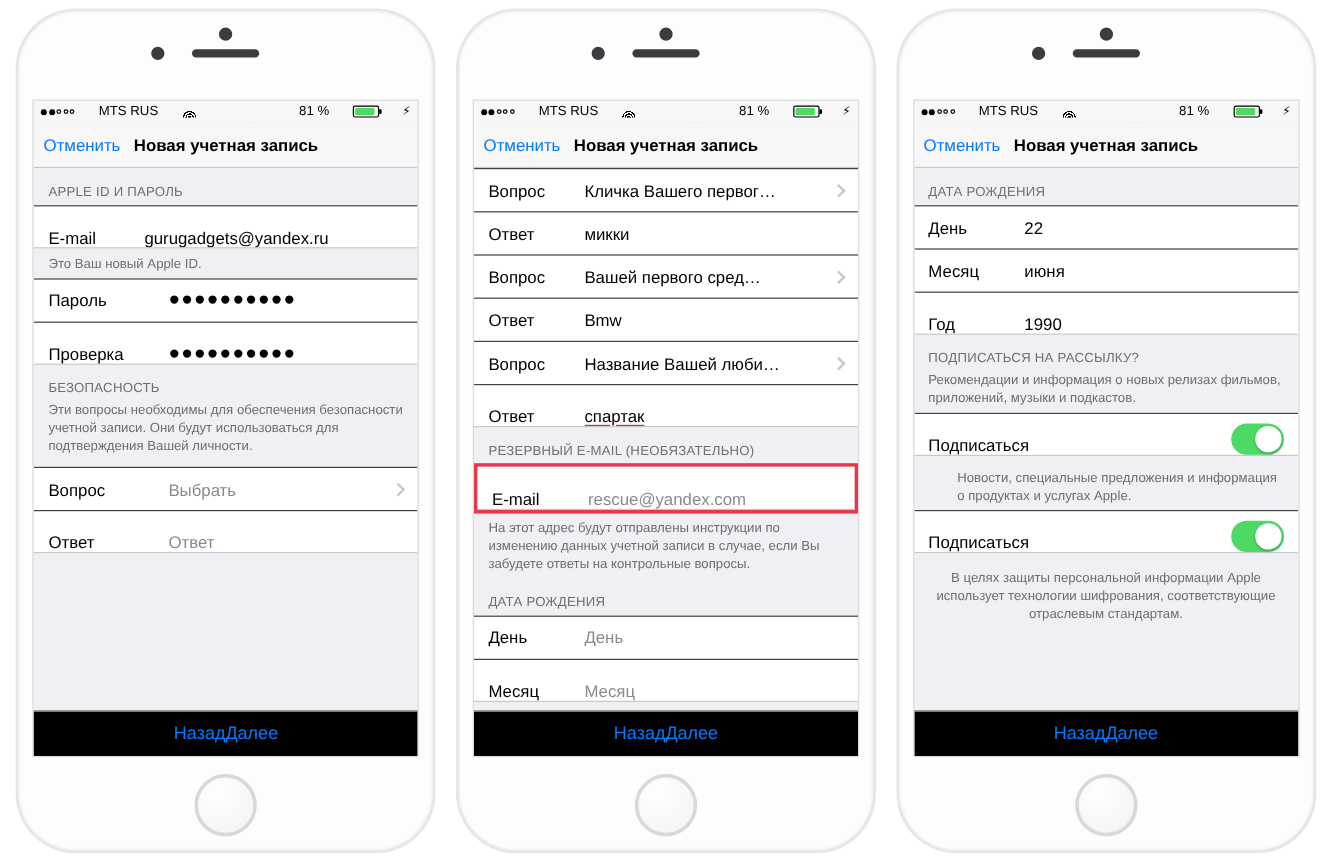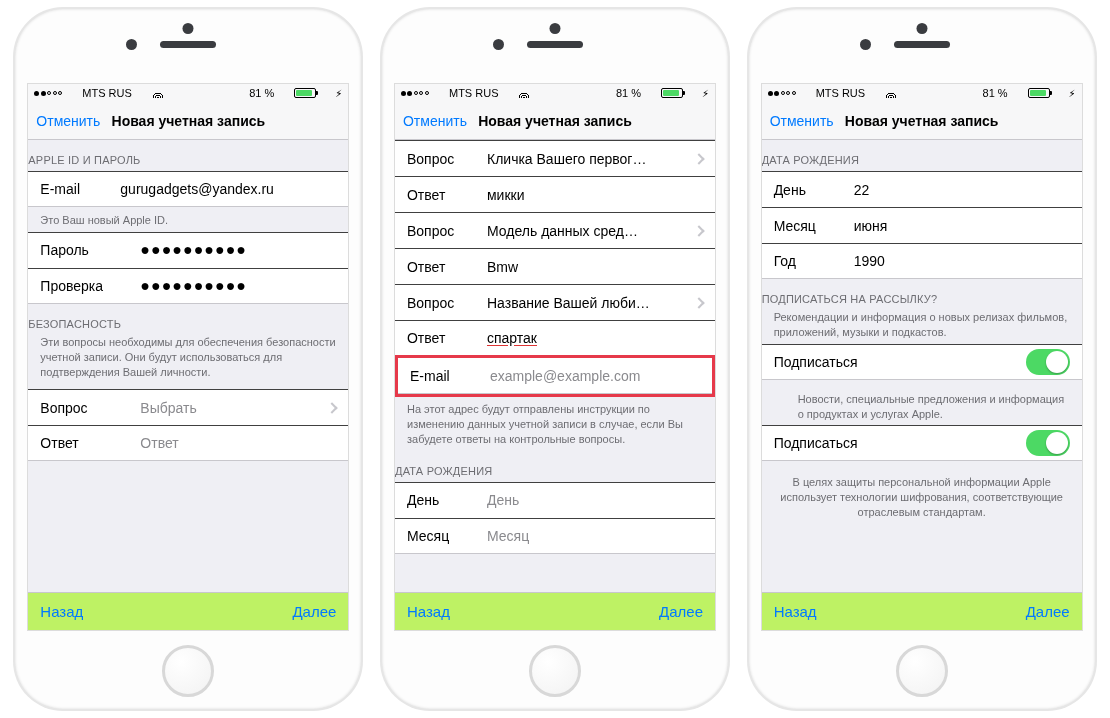--- a/index.html
+++ b/index.html
@@ -100,41 +100,41 @@
     padding: 0 8px;
     position: relative;
   }
   .nav-cancel { color: #007aff; font-size: 14px; }
   .nav-title { position:absolute; left:0; right:0; text-align:center; font-weight:600; font-size:14px; pointer-events:none; }
 
   .content { flex:1; overflow:hidden; }
   .section-header {
     font-size: 11px;
     color: #6d6d72;
-    padding: 14px 12px 5px 0;
+    padding: 14px 12px 5px 12px;
     text-transform: uppercase;
     letter-spacing: .2px;
   }
   .section-footer {
     font-size: 11px;
     color: #6d6d72;
     padding: 6px 12px 4px 12px;
     line-height: 1.35;
   }
   .section-footer.center { text-align:center; padding-top:14px;}
   .cell {
     background:#fff;
     border-top:1px solid #404040;
     min-height: 36px;
     display:flex;
     align-items:center;
     padding: 0 12px;
     font-size: 14px;
   }
-  .cell:last-of-type, .group .cell:last-child { border-bottom:1px solid #c8c7cc; }
+  .cell:last-of-type, .group .cell:last-child { border-bottom:1px solid #c8c7cc;align-items:flex-end; }
   .group { }
   .cell .label { width: 80px; color:#000; flex-shrink:0;}
   .cell .labelw { width: 100px; color:#000; flex-shrink:0;}
   .cell .value { color:#000; flex:1; white-space:nowrap; overflow:hidden; text-overflow:ellipsis;}
   .cell .placeholder { color:#8a8a8e; flex:1;}
   .cell .password { letter-spacing:1px; font-size:16px; line-height:1; }
   .chevron {
     width: 8px; height: 8px;
     border-right: 2px solid #c7c7cc;
     border-bottom: 2px solid #c7c7cc;
@@ -153,25 +153,25 @@
     background:#4cd964; position:relative; flex-shrink:0;
   }
   .switch::after {
     content:""; position:absolute; right:2px; top:2px;
     width:22px; height:22px; background:#fff; border-radius:50%;
     box-shadow:0 1px 2px rgba(0,0,0,.3);
   }
 
   .toolbar {
     height: 38px;
-    background:#bef264;
+    background:#000000;
     border-top:1px solid #c8c7cc;
     display:flex;
     align-items:center;
-    justify-content:space-between;
+    justify-content:center;
     padding: 4px 12px;
     font-size: 15px;
     color:#007aff;
   }
 </style>
 </head>
 <body>
 
 <div class="phone">
   <div class="sensor"></div>
@@ -280,41 +280,42 @@
           <span class="label">Вопрос</span>
           <span class="value">Кличка Вашего первог…</span>
           <span class="chevron"></span>
         </div>
         <div class="cell">
           <span class="label">Ответ</span>
           <span class="value">микки</span>
         </div>
         <div class="cell">
           <span class="label">Вопрос</span>
-          <span class="value">Модель данных сред…</span>
+          <span class="value">Вашей первого сред…</span>
           <span class="chevron"></span>
         </div>
         <div class="cell">
           <span class="label">Ответ</span>
           <span class="value">Bmw</span>
         </div>
         <div class="cell">
           <span class="label">Вопрос</span>
           <span class="value">Название Вашей люби…</span>
           <span class="chevron"></span>
         </div>
         <div class="cell">
           <span class="label">Ответ</span>
           <span class="value underline">спартак</span>
         </div>
       </div>
+      <div class="section-header">РЕЗЕРВНЫЙ E-MAIL (НЕОБЯЗАТЕЛЬНО)</div>
       <div class="group highlight-box">
         <div class="cell" style="border-top:none;">
           <span class="label">E-mail</span>
-          <span class="placeholder">example@example.com</span>
+          <span class="placeholder">rescue@yandex.com</span>
         </div>
       </div>
       <div class="section-footer">На этот адрес будут отправлены инструкции по изменению данных учетной записи в случае, если Вы забудете ответы на контрольные вопросы.</div>
       <div class="section-header">ДАТА РОЖДЕНИЯ</div>
       <div class="group">
         <div class="cell">
           <span class="label">День</span>
           <span class="placeholder">День</span>
         </div>
         <div class="cell">

